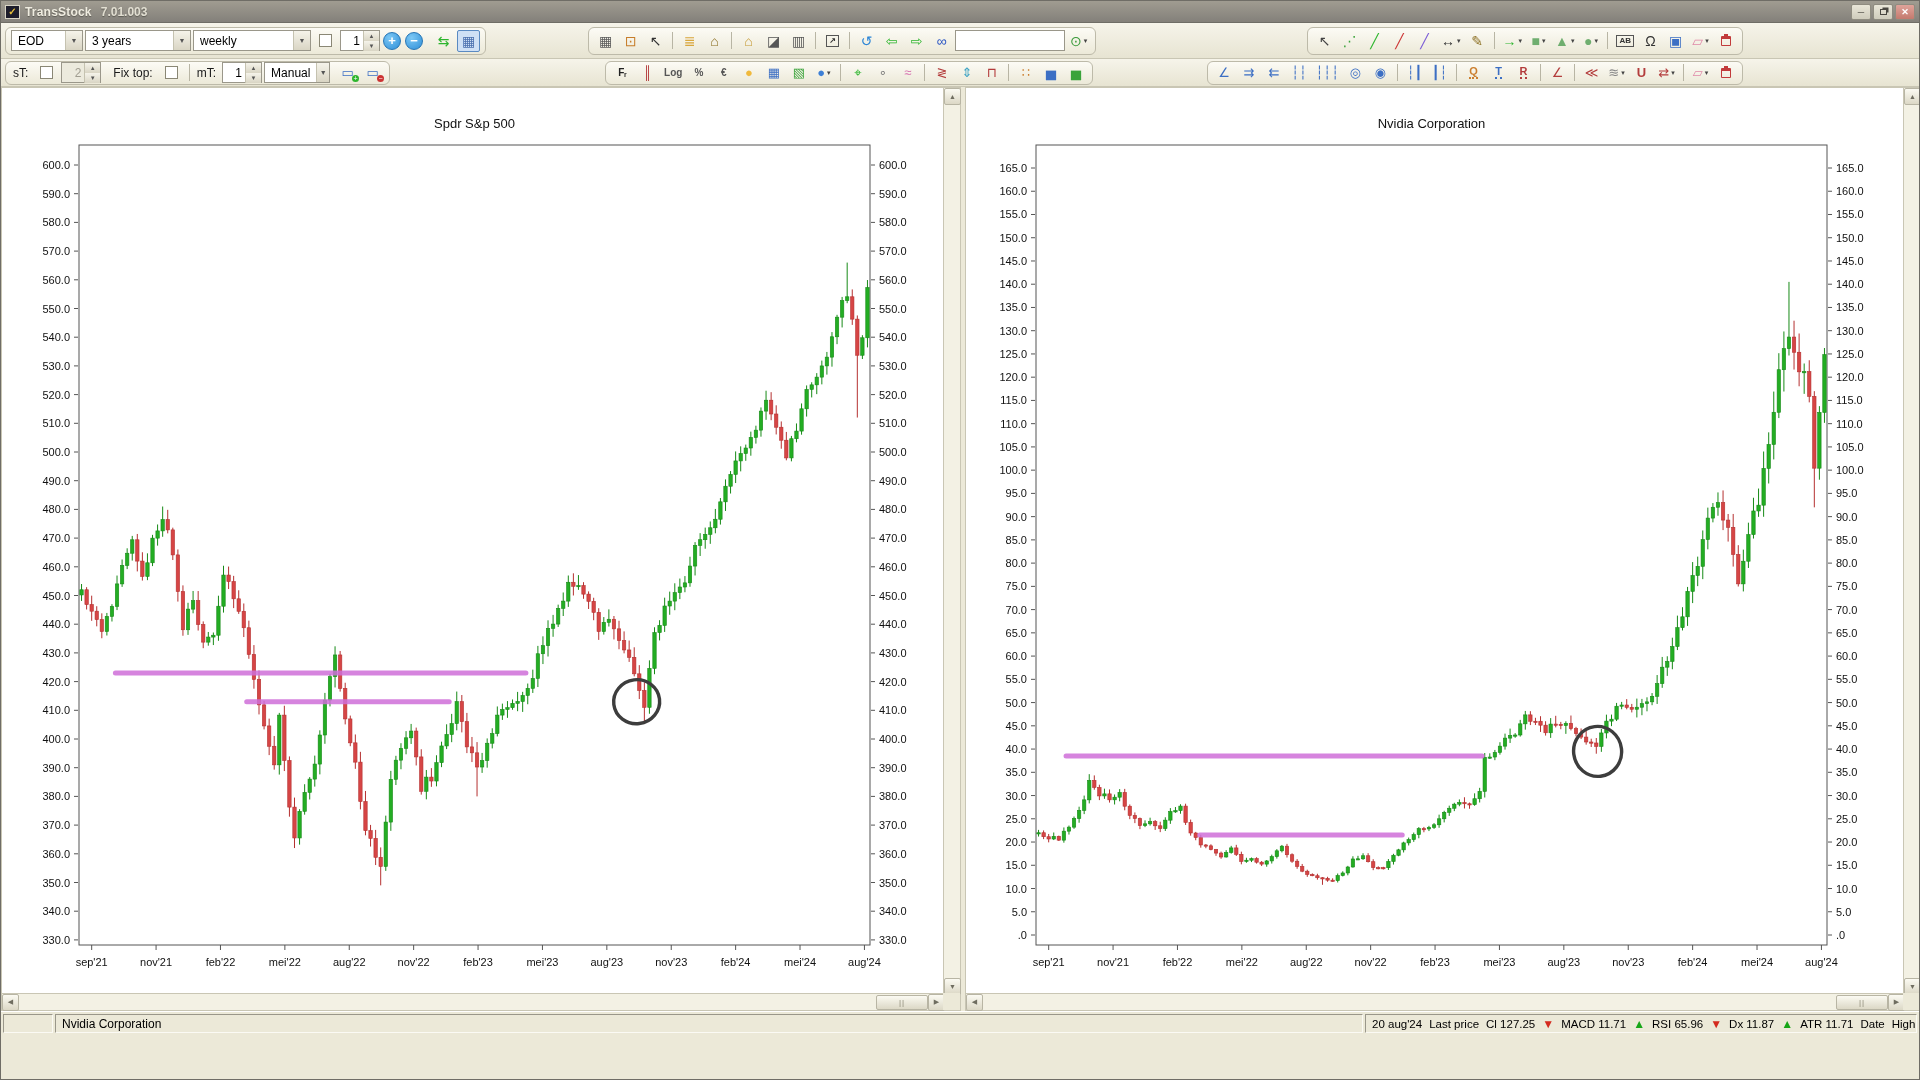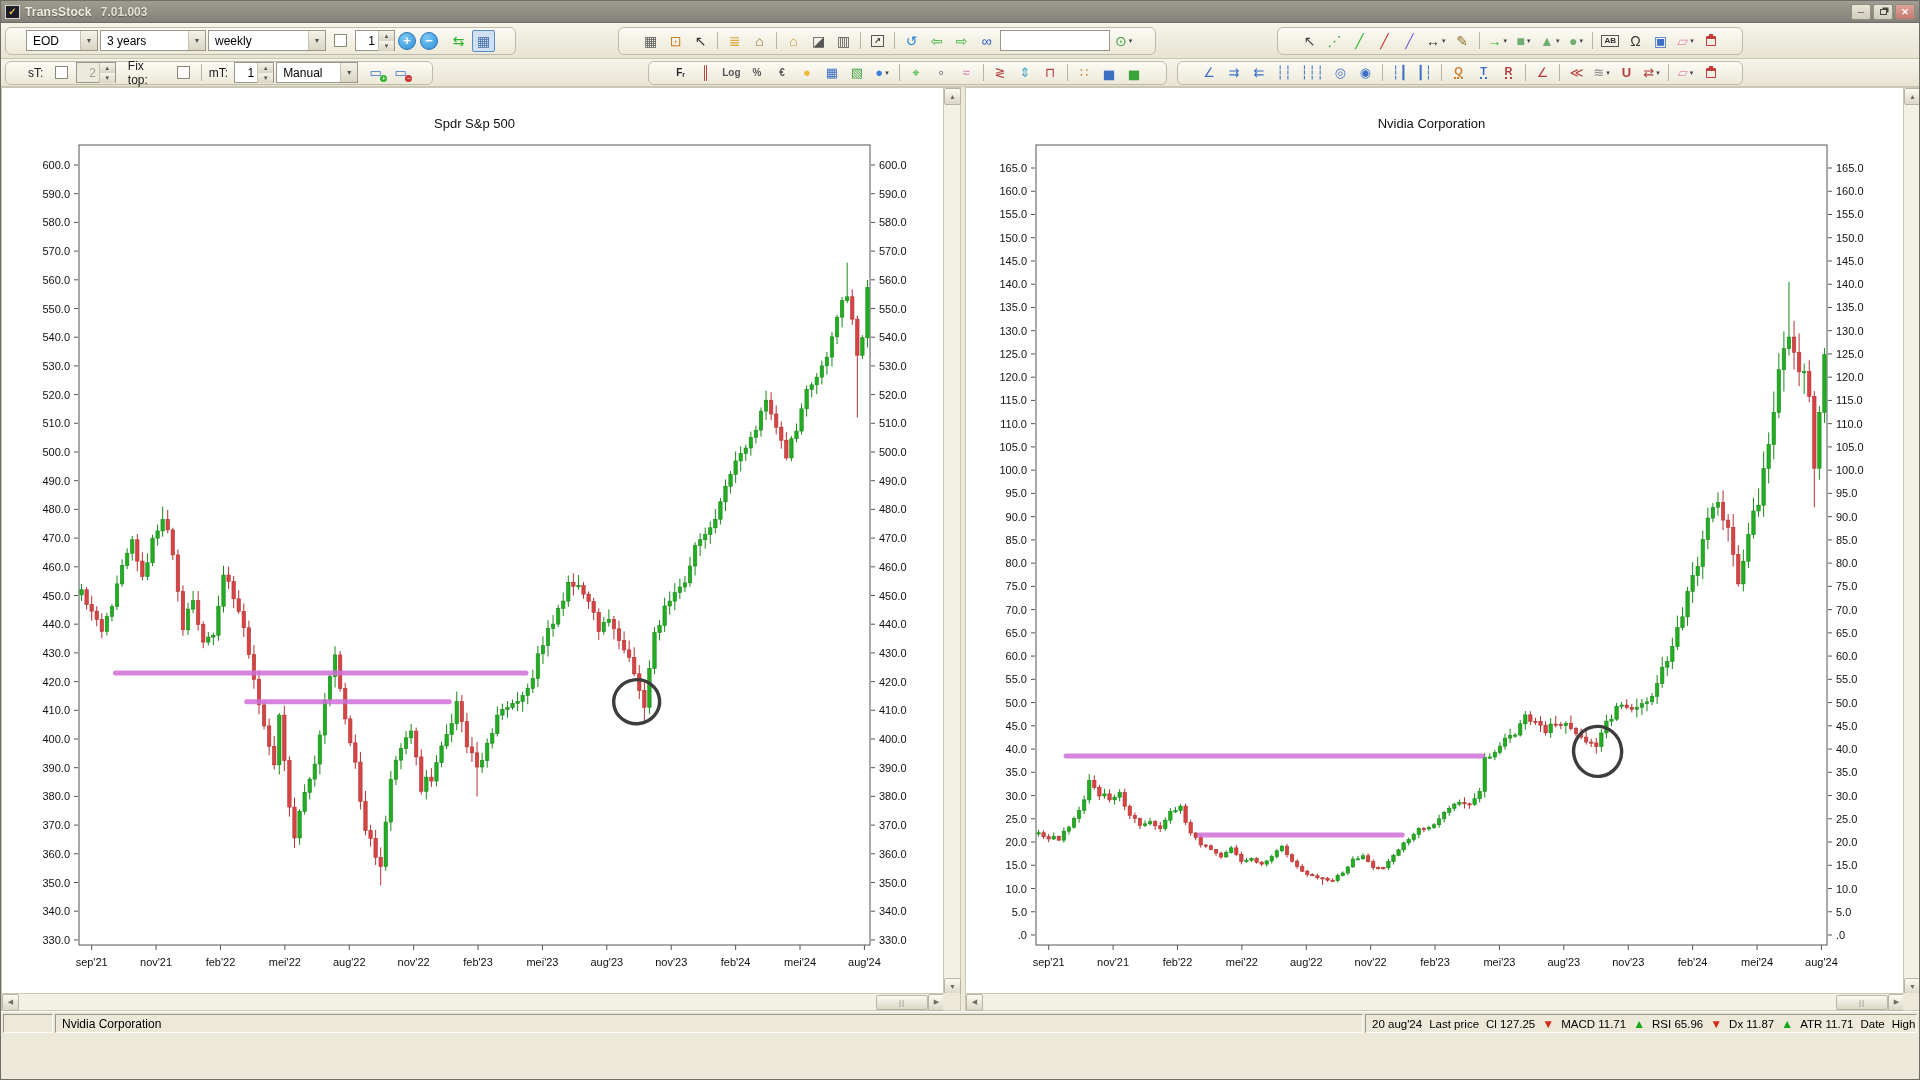--- a/index.html
+++ b/index.html
@@ -14,21 +14,21 @@
   .winbtn{width:20px;height:16px;border:1px solid #8f8c80;border-radius:2px;background:linear-gradient(#e9e6d8,#cfccbc);display:flex;align-items:center;justify-content:center;font-size:9px;color:#494740;}
   .winbtn.close{background:linear-gradient(#dfa39a,#c47a6e);color:#fff;font-weight:bold;}
   .restore-glyph{width:7px;height:6px;border:1px solid #494740;box-shadow:2px -2px 0 -0.5px #494740;}
   
   .menubar{height:20px;display:flex;align-items:center;padding-left:6px;background:#ece9d8;border-bottom:1px solid #d8d4c4;}
   .menuitem{padding:2px 9px;font-size:12px;color:#1a1a1a;cursor:default;}
   
   .tbrow{display:flex;align-items:center;background:linear-gradient(#f6f4ea,#e7e4d2);border-bottom:1px solid #c9c6b4;padding:0 4px;}
   .tbrow1{height:36px;}
   .tbrow2{height:28px;}
-  .island{display:flex;align-items:center;gap:2px;border:1px solid #bdbaa9;border-radius:6px;background:linear-gradient(#fcfbf5,#ece9d8);padding:1px 20px;height:28px;margin-right:10px;}
+  .island{display:flex;align-items:center;gap:2px;border:1px solid #bdbaa9;border-radius:6px;background:linear-gradient(#fcfbf5,#ece9d8);padding:1px 5px;height:28px;margin-right:10px;}
   .tbrow2 .island{height:24px;}
   .sep{width:1px;height:17px;background:#b8b5a4;margin:0 3px;}
   .tbtn{height:22px;min-width:23px;padding:0 2px;display:flex;align-items:center;justify-content:center;border:1px solid transparent;border-radius:2px;font-size:14px;line-height:1;cursor:default;}
   .tbrow2 .tbtn{height:20px;font-size:13px;}
   .tbtn.active{background:#cfe0f5;border:1px solid #5a8ac2;}
   .tbtn .caret{font-size:7px;color:#444;margin-left:2px;}
   .tbtn.boxed span.g{border:1px solid #555;font-size:8px;padding:1px 2px;font-weight:bold;}
   .tbtn.textic span.g{font-size:10px;font-weight:bold;}
   .tbtn.underl span.g{font-size:11px;font-weight:bold;border-bottom:2px dotted currentColor;}
   .trash-glyph{width:10px;height:10px;border:1.6px solid #c23b3b;border-top:3px solid #c23b3b;border-radius:1px;position:relative;}
@@ -254,21 +254,21 @@
       <span class="checkbox"></span>
       <span class="sep"></span>
       <span class="tblabel">mT:</span>
       <div class="spin">
         <span class="num">1</span>
         <span class="arrows">
             <div>▲</div>
             <div>▼</div>
           </span>
       </div>
-      <div class="select" style="width:86px">
+      <div class="select" style="width:66px">
         <span class="val">Manual</span>
         <span class="dd">▼</span>
       </div>
       <span id="winicons" style="display:flex;align-items:center;gap:2px;margin-left:4px;">
           <span class="tbtn winadd">
             <span class="g" style="color: rgb(60, 111, 196);">▭</span>
             <span class="dot" style="background: rgb(45, 181, 45);">+</span>
           </span>
           <span class="tbtn winadd">
             <span class="g" style="color: rgb(60, 111, 196);">▭</span>

